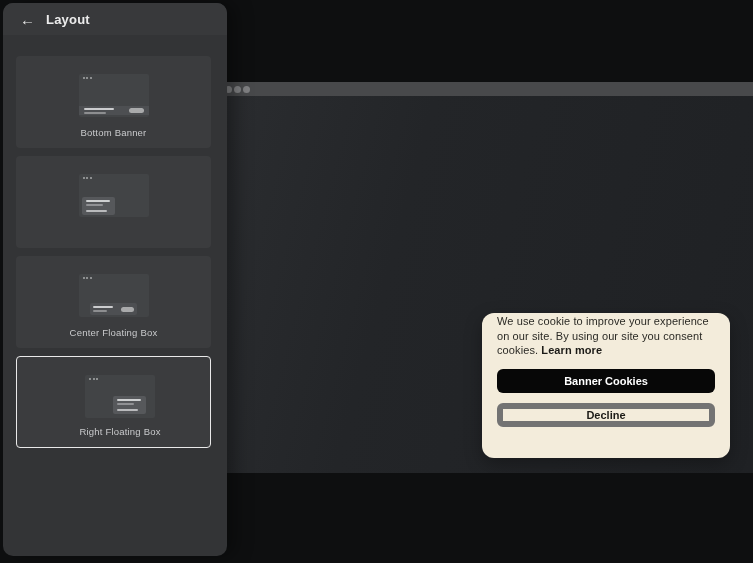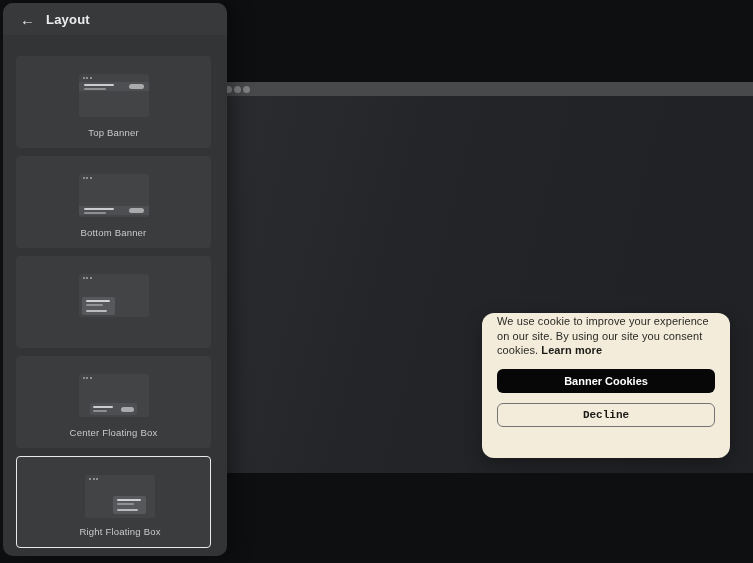--- a/index.html
+++ b/index.html
@@ -43,22 +43,21 @@
   .cookie-btn {
     display:block; width:100%; height:24px; border-radius:6px;
     font-family:"Liberation Sans", sans-serif;
     font-size:11px; font-weight:bold; cursor:pointer;
   }
   .allow-btn {
     margin-top:11px; background:#070707; color:#ffffff; border:none;
   }
   .decline-btn {
     margin-top:10px; background:transparent; color:#1b1a16;
-    border:1px solid #737373;
-    font-family:Liberation Mono, monospace;
+    border:6px solid #737373;
   }
 
   
   .panel {
     position:absolute; left:3px; top:3px; width:224px; height:553px;
     background:#333436; border-radius:10px;
     box-shadow:8px 0 18px rgba(0,0,0,.35);
   }
   .panel-header {
     height:32px; display:flex; align-items:center; gap:11px;
@@ -151,37 +150,20 @@
   </div>
 
   <aside class="panel">
     <header class="panel-header">
       <button class="back-btn">←</button>
       <span class="panel-title">Layout</span>
     </header>
 
     <div class="cards">
 
-      <div class="card">
-        <div class="thumb">
-          <div class="mini-dots">
-              <i></i>
-              <i></i>
-              <i></i>
-            </div>
-          <div class="mini-banner top">
-            <span class="mini-lines">
-                <span class="ln ln-a"></span>
-                <span class="ln ln-b"></span>
-              </span>
-            <span class="mini-btn"></span>
-          </div>
-        </div>
-        <div class="card-label">Top Banner</div>
-      </div>
 
       <div class="card">
         <div class="thumb">
           <div class="mini-dots">
               <i></i>
               <i></i>
               <i></i>
             </div>
           <div class="mini-banner bottom">
             <span class="mini-lines">

